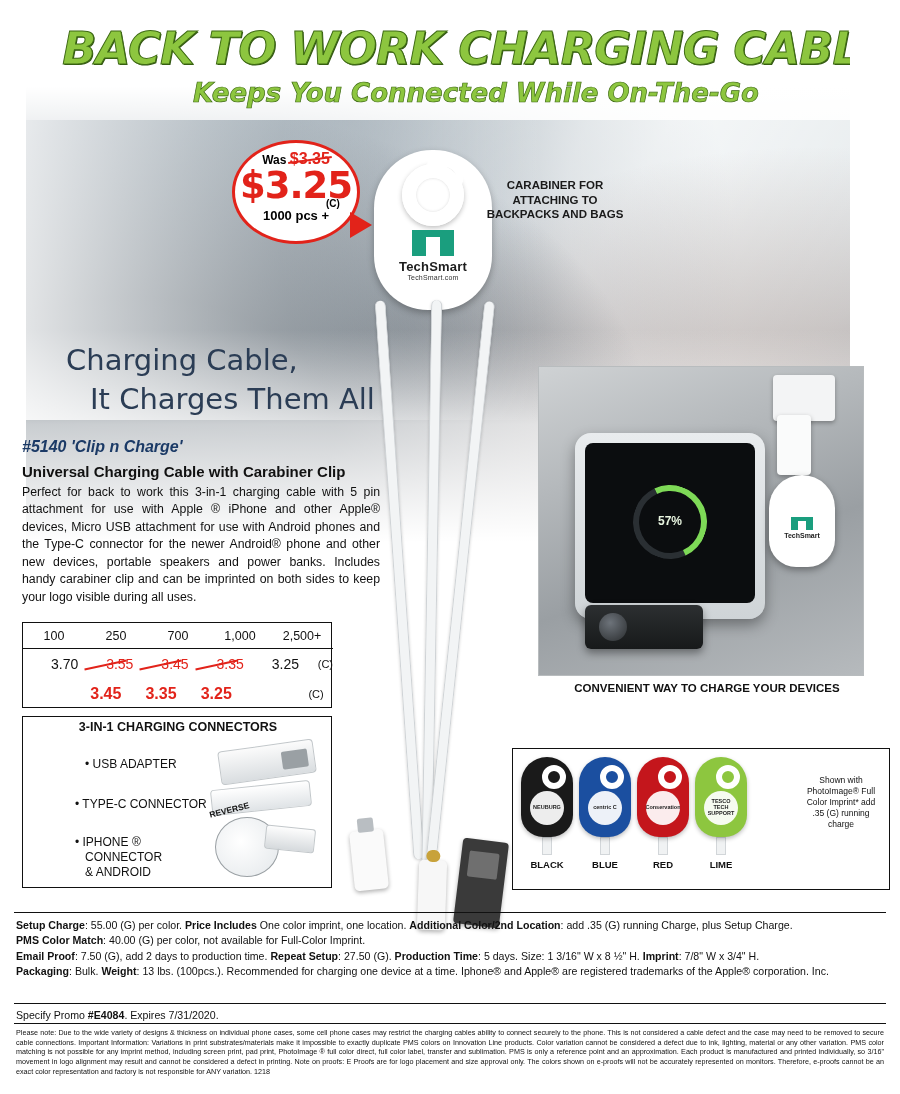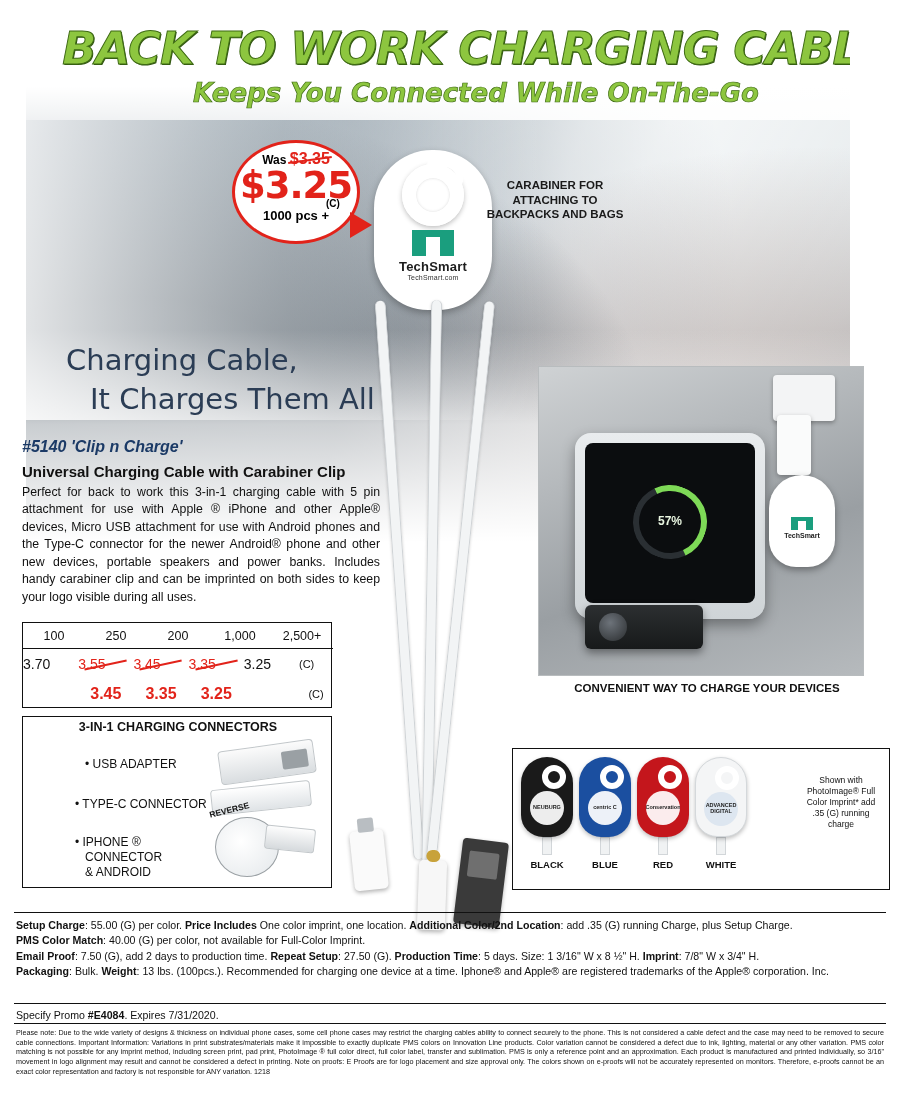--- a/index.html
+++ b/index.html
@@ -188,21 +188,21 @@
   }
   .pt-head{
     position:absolute; left:0; top:0; width:310px; height:26px;
     border-bottom:1px solid #111; display:flex; align-items:center;
   }
   .pt-head span{ flex:1; text-align:center; font-size:12.5px; color:#111; }
   .pt-row{
     position:absolute; left:0; top:27px; width:310px; height:28px;
     display:flex; align-items:center;
   }
-  .pt-row span{ flex:1; text-align:left; font-size:14px; color:#111; position:relative; }
+  .pt-row span{ flex:1; text-align:right; font-size:14px; color:#111; position:relative; }
   .pt-row span.struck{ color:#e2231a; }
   .pt-row span.struck:after{
     content:""; position:absolute; left:6px; right:6px; top:50%; height:1.5px; background:#e2231a;
     transform:rotate(-12deg);
   }
   .pt-row2{
     position:absolute; left:0; top:58px; width:310px; height:26px; display:flex; align-items:center;
   }
   .pt-row2 span{ flex:1; text-align:center; font-size:16px; font-weight:bold; color:#e2231a; }
   .pt-row2 span.blank{ color:transparent; }
@@ -422,21 +422,21 @@
   <div class="charging-line2">It Charges Them All</div>
 
   <div class="sku">#5140 'Clip n Charge'</div>
   <div class="sku-sub">Universal Charging Cable with Carabiner Clip</div>
   <div class="desc">Perfect for back to work this 3-in-1 charging cable with 5 pin attachment for use with Apple ® iPhone and other Apple® devices, Micro USB attachment for use with Android phones and the Type-C connector for the newer Android® phone and other new devices, portable speakers and power banks. Includes handy carabiner clip and can be imprinted on both sides to keep your logo visible during all uses.</div>
 
   <div class="price-table">
     <div class="pt-head">
       <span>100</span>
       <span>250</span>
-      <span>200</span>
+      <span>700</span>
       <span>1,000</span>
       <span>2,500+</span>
     </div>
     <div class="pt-row">
       <span>3.70</span>
       <span class="struck">3.55</span>
       <span class="struck">3.45</span>
       <span class="struck">3.35</span>
       <span>3.25</span>
       <span class="cmark" style="flex:0 0 34px;font-size:11px;color:#111">(C)</span>
@@ -508,26 +508,26 @@
       </div>
       <div class="sw">
         <div class="sw-clip" style="background:#c4161c">
           <div class="sw-hole"></div>
           <div class="sw-badge">Conservation</div>
         </div>
         <div class="sw-tail"></div>
         <div class="sw-name">RED</div>
       </div>
       <div class="sw">
-        <div class="sw-clip" style="background:#f4f5f6;border:1px solid #d4d8db">
+        <div class="sw-clip" style="background:#8dc63f">
           <div class="sw-hole"></div>
-          <div class="sw-badge" style="background:#dde6f0">ADVANCED DIGITAL</div>
+          <div class="sw-badge">TESCO TECH SUPPORT</div>
         </div>
         <div class="sw-tail"></div>
-        <div class="sw-name">WHITE</div>
+        <div class="sw-name">LIME</div>
       </div>
     </div>
     <div class="shown-with">Shown with PhotoImage® Full Color Imprint* add .35 (G) running charge</div>
   </div>
 
   <div class="divider" style="top:912px"></div>
   <div class="specs">
     <div><b>Setup Charge</b>: 55.00 (G) per color. <b>Price Includes</b> One color imprint, one location. <b>Additional Color/2nd Location</b>: add .35 (G) running Charge, plus Setup Charge.</div>
     <div><b>PMS Color Match</b>: 40.00 (G) per color, not available for Full-Color Imprint.</div>
     <div><b>Email Proof</b>: 7.50 (G), add 2 days to production time. <b>Repeat Setup</b>: 27.50 (G). <b>Production Time</b>: 5 days. Size: 1 3/16" W x 8 ½" H.  <b>Imprint</b>: 7/8" W x 3/4" H.</div>

